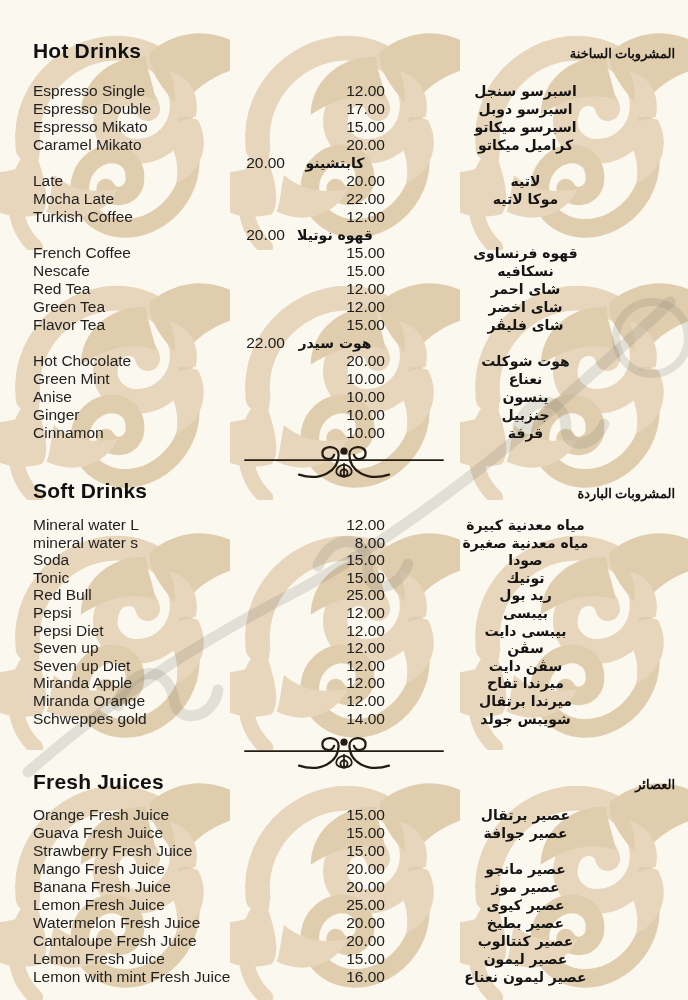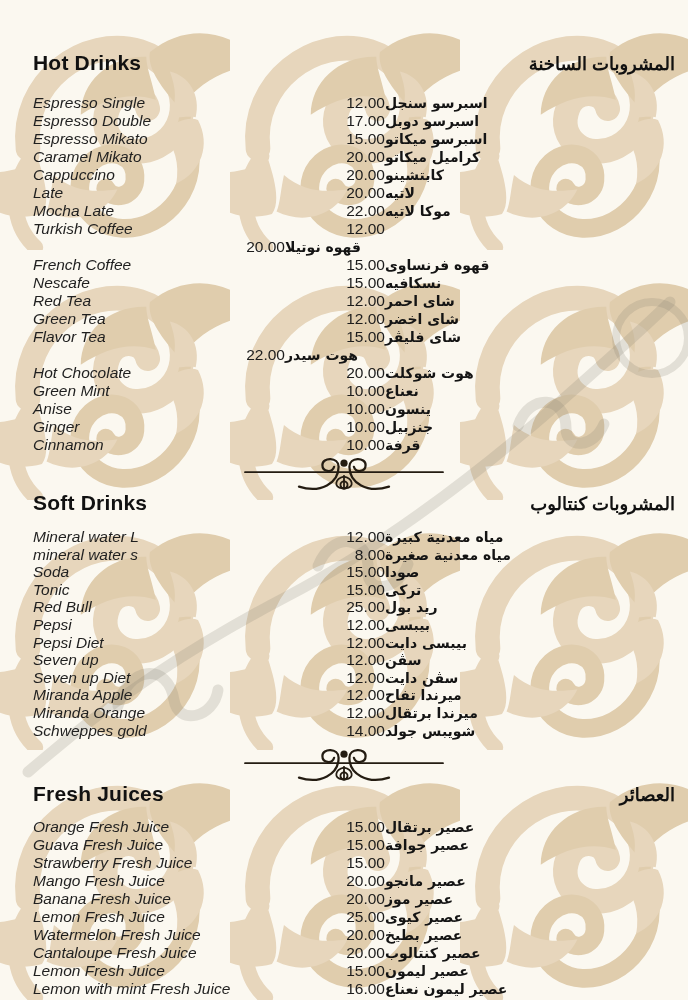--- a/index.html
+++ b/index.html
@@ -13,47 +13,47 @@
   body{
     width:688px;height:1000px;
     background:var(--background);
     font-family:"Liberation Sans", sans-serif;
     color:var(--text);
     position:relative;
     overflow:hidden;
   }
   svg.bg{position:absolute;inset:0;z-index:0;}
   svg.wm{position:absolute;inset:0;z-index:1;pointer-events:none;}
-  .menu{position:relative;z-index:2;padding-top:52px;}
+  .menu{position:relative;z-index:2;padding-top:40px;}
   .section-header{
     display:flex;justify-content:space-between;align-items:baseline;
     padding:0 13px 0 33px;
     line-height:22px;height:22px;
   }
   .section-header .t-en{
     font-size:21px;font-weight:bold;letter-spacing:0.2px;color:#111;
   }
   .section-header .t-ar{
-    font-family:Liberation Sans, sans-serif;
-    font-size:18px;font-weight:bold;color:#111;
+    font-family:Liberation Serif, serif;
+    font-size:13px;font-weight:bold;color:#111;
   }
   .items{display:block;}
   .items .item-row{
     display:grid;
     grid-template-columns:252px 100px 1fr;
     padding:0 22px 0 33px;
     align-items:baseline;
   }
   .items.lh18 .item-row{line-height:18px;height:18px;}
   .items.lh176 .item-row{line-height:17.6px;height:17.6px;}
-  .item-row .en{font-size:15.5px;color:#1f1f1f;white-space:nowrap;font-style:italic;}
+  .item-row .en{font-size:15.5px;color:#1f1f1f;white-space:nowrap;}
   .item-row .price{font-size:15.5px;text-align:right;color:#1c1c1c;}
   .item-row .ar{
     font-family:"DejaVu Sans", sans-serif;
-    font-size:14px;font-weight:bold;text-align:left;color:#141414;
+    font-size:14px;font-weight:bold;text-align:center;color:#141414;
     white-space:nowrap;
   }
   .gap-items-hot{margin-top:20px;}
   .gap-items-soft{margin-top:14px;}
   .gap-items-juice{margin-top:13px;}
   .divider{
     display:flex;justify-content:center;
     height:36px;
   }
   .divider.d1{margin-top:2px;}
@@ -116,21 +116,20 @@
           <span class="en">Espresso Mikato</span>
           <span class="price">15.00</span>
           <span class="ar" dir="rtl">اسبرسو ميكاتو</span>
         </div>
         <div class="item-row">
           <span class="en">Caramel Mikato</span>
           <span class="price">20.00</span>
           <span class="ar" dir="rtl">كراميل ميكاتو</span>
         </div>
         <div class="item-row">
-          <span class="en">Cappuccino</span>
           <span class="price">20.00</span>
           <span class="ar" dir="rtl">كابتشينو</span>
         </div>
         <div class="item-row">
           <span class="en">Late</span>
           <span class="price">20.00</span>
           <span class="ar" dir="rtl">لاتيه</span>
         </div>
         <div class="item-row">
           <span class="en">Mocha Late</span>
@@ -212,42 +211,42 @@
         <path stroke-width="2" d="M110,22 v14"></path>
         <path stroke-width="2" d="M110,23 c-10,2 -12,12 -2,13 c7,1 8,-7 2,-8"></path>
         <path stroke-width="2" d="M110,23 c10,2 12,12 2,13 c-7,1 -8,-7 -2,-8"></path>
       </g>
     </svg>
   </div>
 
   <div class="section">
     <div class="section-header">
       <span class="t-en">Soft Drinks</span>
-      <span class="t-ar" dir="rtl">المشروبات كنتالوب</span>
+      <span class="t-ar" dir="rtl">المشروبات الباردة</span>
     </div>
     <div class="items lh176 gap-items-soft">
         <div class="item-row">
           <span class="en">Mineral water L</span>
           <span class="price">12.00</span>
           <span class="ar" dir="rtl">مياه معدنية كبيرة</span>
         </div>
         <div class="item-row">
           <span class="en">mineral water s</span>
           <span class="price">8.00</span>
           <span class="ar" dir="rtl">مياه معدنية صغيرة</span>
         </div>
         <div class="item-row">
           <span class="en">Soda</span>
           <span class="price">15.00</span>
           <span class="ar" dir="rtl">صودا</span>
         </div>
         <div class="item-row">
           <span class="en">Tonic</span>
           <span class="price">15.00</span>
-          <span class="ar" dir="rtl">تركى</span>
+          <span class="ar" dir="rtl">تونيك</span>
         </div>
         <div class="item-row">
           <span class="en">Red Bull</span>
           <span class="price">25.00</span>
           <span class="ar" dir="rtl">ريد بول</span>
         </div>
         <div class="item-row">
           <span class="en">Pepsi</span>
           <span class="price">12.00</span>
           <span class="ar" dir="rtl">بيبسى</span>

